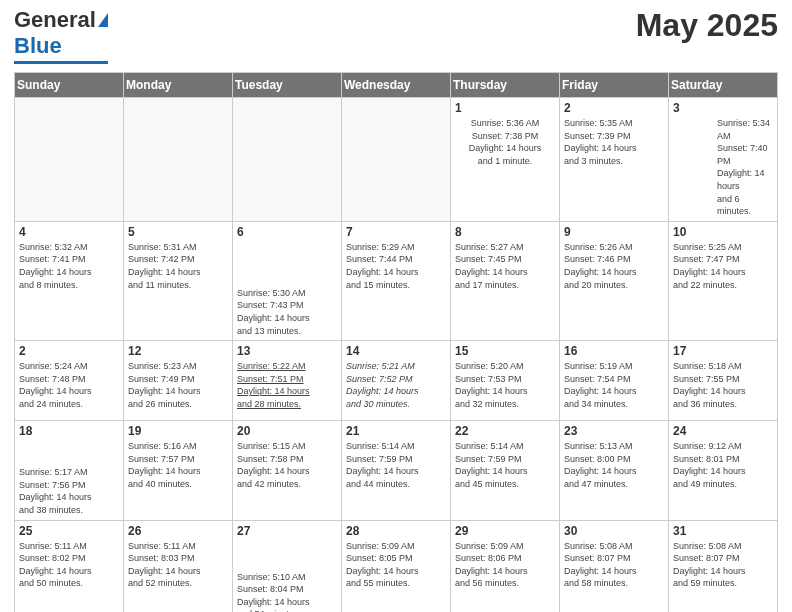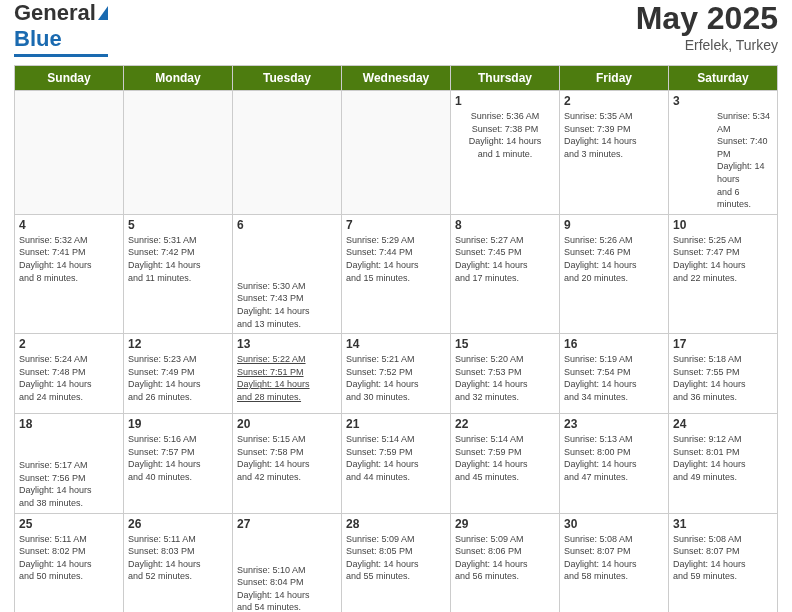--- a/index.html
+++ b/index.html
@@ -6,21 +6,21 @@
     body {
       font-family: Arial, sans-serif;
       background: #fff;
       width: 792px;
       height: 612px;
       overflow: hidden;
     }
     .page {
       width: 792px;
       height: 488px;
-      padding: 0 14px;
+      padding: 7px 14px;
       background: #fff;
     }
     .header {
       display: flex;
       justify-content: space-between;
       align-items: flex-start;
       margin-bottom: 8px;
     }
     .logo {
       display: flex;
@@ -54,23 +54,23 @@
     .title-location {
       font-size: 14px;
       color: #555;
     }
     .calendar {
       width: 100%;
       border-collapse: collapse;
       table-layout: fixed;
     }
     .calendar th {
-      background: #4d7c0f;
+      background: #737373;
       color: #fff;
-      text-align: center;
+      text-align: left;
       font-size: 12px;
       padding: 5px 2px;
       border: 1px solid #ccc;
     }
     .calendar td {
       border: 1px solid #ccc;
       vertical-align: top;
       padding: 3px 4px;
       font-size: 9.5px;
       color: #333;
@@ -109,21 +109,20 @@
         <span class="logo-general" style="font-size:22px;font-weight:bold;color:#333;">General</span>
         <span class="logo-triangle"></span>
       </div>
       <div style="display:flex;align-items:center;">
         <span class="logo-blue" style="font-size:22px;font-weight:bold;color:#1a6ab0;">Blue</span>
       </div>
       <div class="logo-line"></div>
     </div>
     <div class="title-block">
       <div class="title-month">May 2025</div>
-      <div class="title-location">Erfelek, Turkey</div>
     </div>
   </div>
 
   <table class="calendar">
     <thead>
       <tr>
         <th>Sunday</th>
         <th>Monday</th>
         <th>Tuesday</th>
         <th>Wednesday</th>
@@ -228,21 +227,21 @@
           </td>
           <td>
             <span class="day-num">13</span>
             <div class="day-info" style="white-space: pre-line; text-decoration: underline;">Sunrise: 5:22 AM
 Sunset: 7:51 PM
 Daylight: 14 hours
 and 28 minutes.</div>
           </td>
           <td>
             <span class="day-num">14</span>
-            <div class="day-info" style="white-space: pre-line;">Sunrise: 5:21 AM
+            <div class="day-info" style="white-space: pre-line; font-style: italic;">Sunrise: 5:21 AM
 Sunset: 7:52 PM
 Daylight: 14 hours
 and 30 minutes.</div>
           </td>
           <td>
             <span class="day-num">15</span>
             <div class="day-info" style="white-space: pre-line;">Sunrise: 5:20 AM
 Sunset: 7:53 PM
 Daylight: 14 hours
 and 32 minutes.</div>

